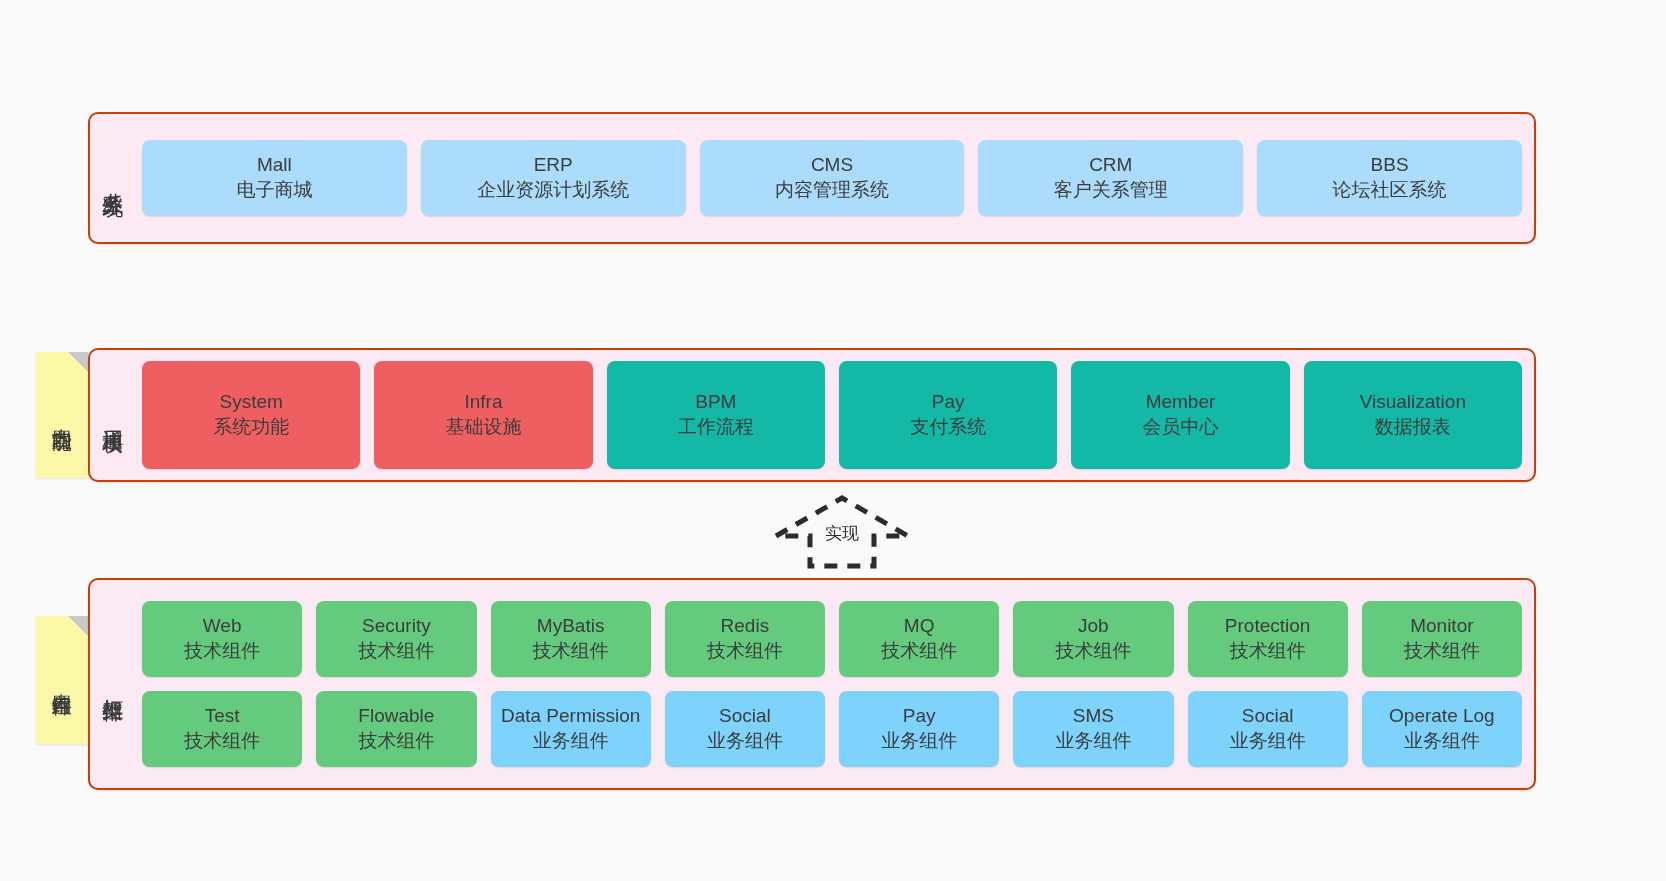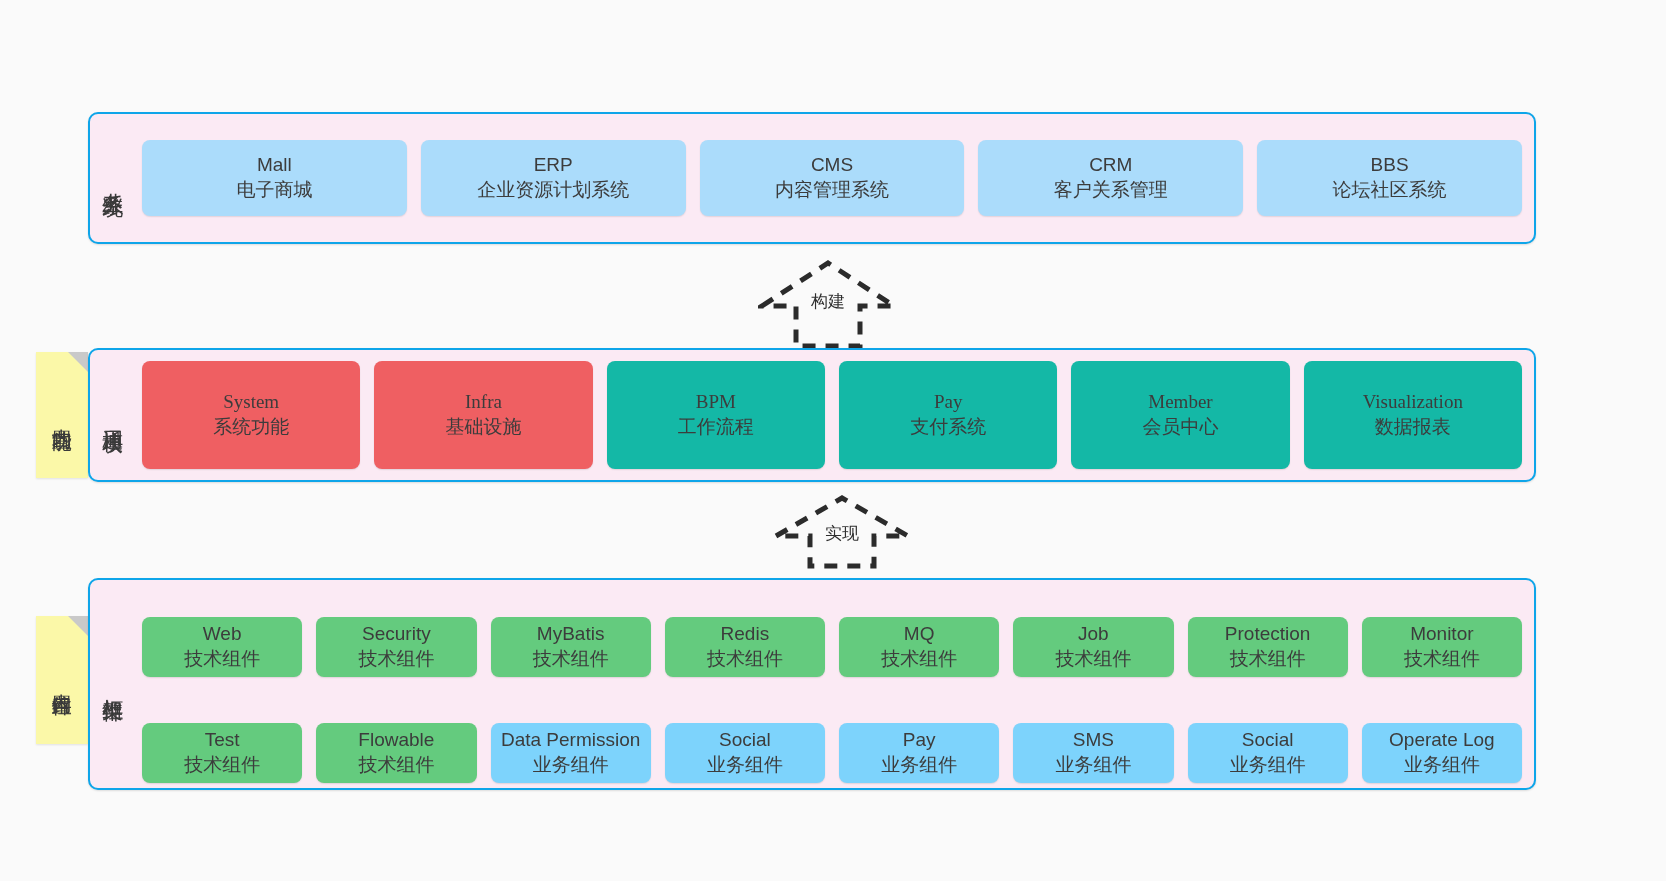--- a/index.html
+++ b/index.html
@@ -19,21 +19,21 @@
   .canvas {
     position: absolute;
     inset: 0;
   }
 
   
   .band {
     position: absolute;
     box-sizing: border-box;
     background: #fbeaf4;
-    border: 2px solid #0ea5e9;
+    border: 2px solid #c2410c;
     border-radius: 10px;
     display: flex;
     align-items: stretch;
     box-shadow: 0 1px 2px rgba(0,0,0,.12);
   }
   .band-label {
     flex: 0 0 auto;
     width: 46px;
     display: flex;
     align-items: center;
@@ -79,22 +79,22 @@
     font-size: 19px;
     line-height: 1.3;
     color: #3c3c3c;
     padding: 6px 4px;
     box-shadow: 0 1px 1.5px rgba(0,0,0,.10);
   }
   .card .l1 { white-space: normal; }
   .card .l2 { white-space: nowrap; }
 
   .band-biz   .card { background: #abdcfb; height: 76px; }
-  .band-mod   .card { height: 108px; font-family: Liberation Serif, serif; }
-  .band-frame .card { height: 60px; margin-top: 32px; }
+  .band-mod   .card { height: 108px; }
+  .band-frame .card { height: 76px; }
 
   .c-red   { background: #ef5f62; }
   .c-pink  { background: #14b8a6; }
   .c-green { background: #64cb7e; }
   .c-mint  { background: #7dd3fc; }
 
   
   .sticky {
     position: absolute;
     box-sizing: border-box;
@@ -161,26 +161,20 @@
         <span class="l1">CRM</span>
         <span class="l2">客户关系管理</span>
       </div>
       <div class="card">
         <span class="l1">BBS</span>
         <span class="l2">论坛社区系统</span>
       </div>
     </div>
   </div>
 
-  <div class="connector" style="left:758px; top:258px; width:140px; height:92px;">
-    <svg width="140" height="92" viewBox="0 0 140 92">
-      <path d="M 4 48 L 70 5 L 136 48 L 102 48 L 102 88 L 38 88 L 38 48 Z" fill="none" stroke="#2b2b2b" stroke-width="5" stroke-dasharray="13 10" stroke-linejoin="miter"></path>
-    </svg>
-    <span class="conn-label" style="top:32px;">构建</span>
-  </div>
 
   <div class="sticky" style="left:36px; top:352px; height:126px;">
     <span>内置功能</span>
   </div>
 
   <div class="band band-mod" style="left:88px; top:348px; width:1448px; height:134px;">
     <div class="band-label">通用模块</div>
     <div class="band-items">
       <div class="card c-red">
         <span class="l1">System</span>

